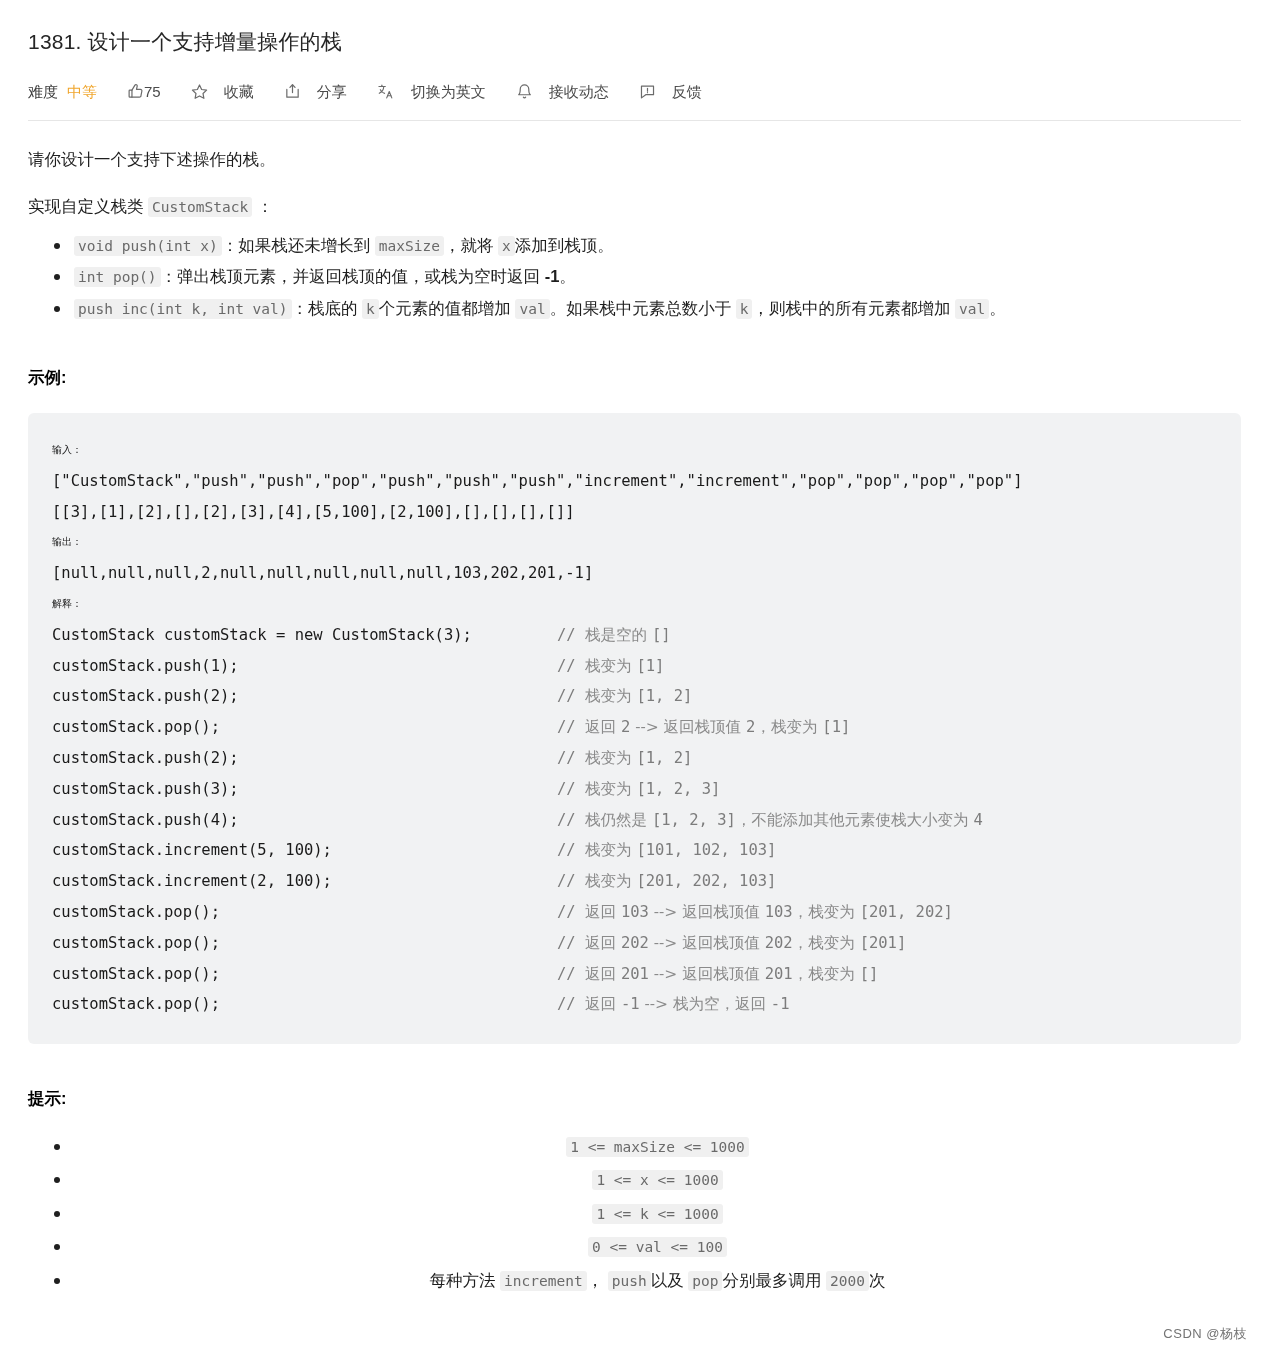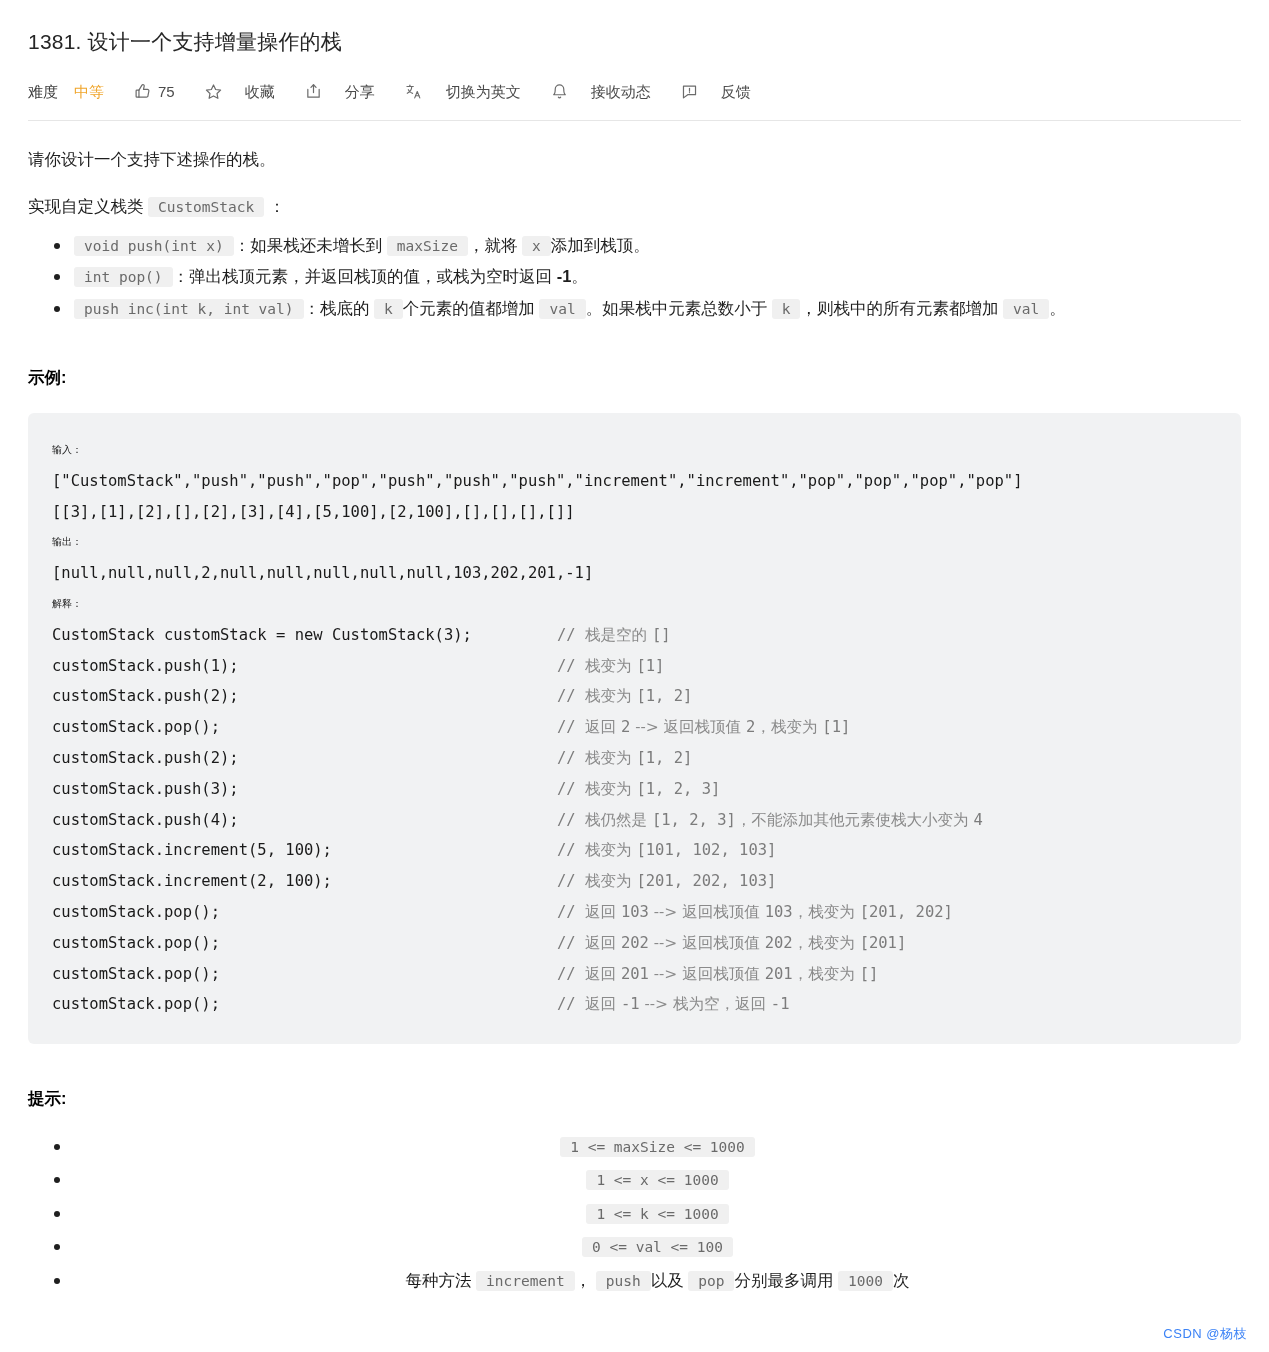--- a/index.html
+++ b/index.html
@@ -34,21 +34,20 @@
     align-items: center;
     height: 40px;
     margin-top: 6px;
     font-size: 15px;
     color: #555;
     gap: 0;
   }
   .meta-item {
     display: flex;
     align-items: center;
-    gap: 7px;
     margin-right: 30px;
     white-space: nowrap;
     line-height: 1;
   }
   .meta-label { color: #3c3c3c; font-size: 15px; }
   .difficulty {
     color: #f0a52b;
     font-size: 15px;
     margin-left: 9px;
   }
@@ -70,21 +69,21 @@
     line-height: 1.75;
     color: #1f1f1f;
     margin: 18px 0 0 0;
   }
 
   code.inline {
     font-family: "DejaVu Sans Mono", "Liberation Mono", monospace;
     background: #f0f0f0;
     color: #6a6a6a;
     font-size: 14.5px;
-    padding: 2px 10px;
+    padding: 2px 4px;
     border-radius: 3px;
     white-space: nowrap;
   }
 
   ul.spec {
     margin: 10px 0 0 0;
     padding-left: 46px;
     list-style: none;
   }
   ul.spec > li {
@@ -172,21 +171,21 @@
     border-radius: 50%;
     background: #1f1f1f;
   }
 
   
   .watermark {
     position: absolute;
     right: 22px;
     bottom: 9px;
     font-size: 13px;
-    color: #3b82f6;
+    color: #737373;
     letter-spacing: .5px;
     font-family: "Liberation Sans", "DejaVu Sans", sans-serif;
   }
 </style>
 </head>
 <body>
 
 <div class="page">
 
   <h1 class="title">1381. 设计一个支持增量操作的栈</h1>
@@ -304,20 +303,20 @@
 
     <ul class="hints">
       <li><code class="inline">1 &lt;= maxSize &lt;= 1000</code></li>
       <li><code class="inline">1 &lt;= x &lt;= 1000</code></li>
       <li><code class="inline">1 &lt;= k &lt;= 1000</code></li>
       <li><code class="inline">0 &lt;= val &lt;= 100</code></li>
       <li><span>每种方法</span>
         <code class="inline">increment</code><span>，</span>
         <code class="inline">push</code><span>以及</span>
         <code class="inline">pop</code><span>分别最多调用</span>
-        <code class="inline">1000</code><span>次</span>
+        <code class="inline">2000</code><span>次</span>
       </li>
     </ul>
 
   </div>
 </div>
 
 <div class="watermark">CSDN @杨枝</div>
 
 </body></html>

